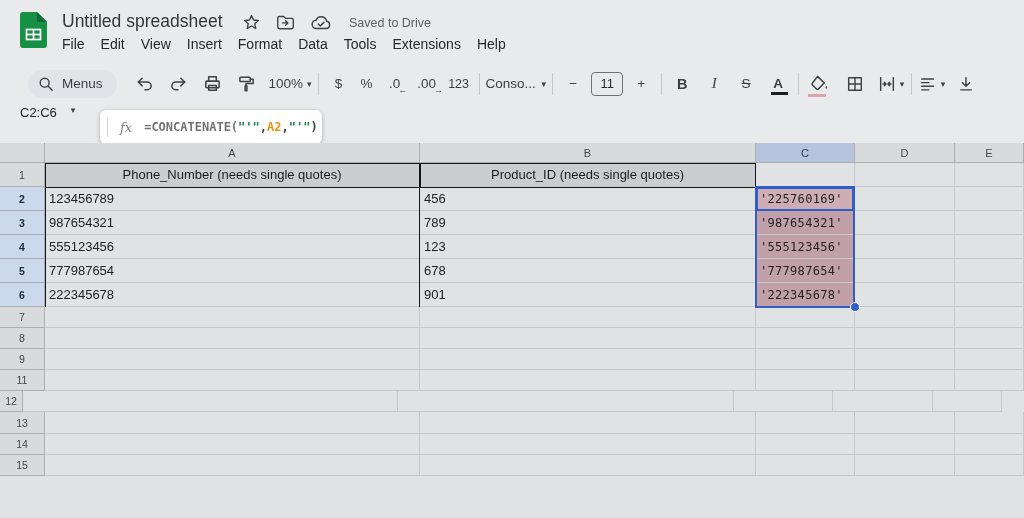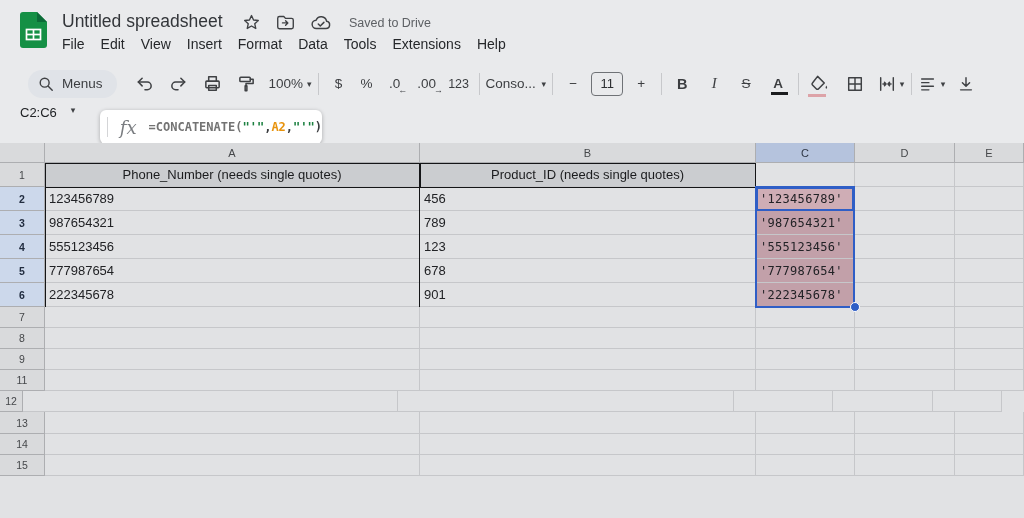--- a/index.html
+++ b/index.html
@@ -41,21 +41,21 @@
   .decwrap .arr{position:absolute;right:-7px;bottom:-4px;font-size:9px;color:#3c3e41;}
 
   
   .fbar{position:absolute;left:0;top:105px;width:1024px;height:38px;}
   .namebox{position:absolute;left:0;top:0;width:100px;height:38px;display:flex;align-items:flex-start;cursor:pointer;}
   .namebox .val{font-size:13px;color:#202225;margin-left:20px;}
   .namebox .caret{margin-left:14px;}
   .spot{position:absolute;left:100px;top:5px;width:222px;height:34px;background:#ffffff;
         border-radius:6px;box-shadow:0 1px 4px rgba(0,0,0,.28);display:flex;align-items:center;}
   .spot .vd{width:1px;height:20px;background:#d4d5d7;margin-left:7px;}
-  .fx{font-family:"DejaVu Serif",serif;font-style:italic;font-size:18px;color:#7a7d81;margin:0 12px 0 12px;}
+  .fx{font-family:"DejaVu Serif",serif;font-style:italic;font-size:13px;color:#7a7d81;margin:0 12px 0 12px;}
   .formula{font-family:"DejaVu Sans Mono",monospace;font-size:12px;font-weight:600;white-space:pre;}
 
   
   .grid{position:absolute;left:0;top:143px;width:1024px;height:375px;background:#e1e2e4;}
   .g-row{display:flex;}
   .cell{box-sizing:border-box;border-right:1px solid #c6c7ca;border-bottom:1px solid #c6c7ca;
         font-size:13px;color:#212225;display:flex;align-items:center;overflow:hidden;background:#e1e2e4;}
   .hdr{background:#d9dadc;border-right:1px solid #adaeb1;border-bottom:1px solid #adaeb1;
        justify-content:center;font-size:11px;color:#45474a;cursor:pointer;}
   .hdr.selcol{background:#b5c3dd;color:#2f3745;}
@@ -263,21 +263,21 @@
         <div class="cell graycell" style="width: 375px; height: 24px;">Phone_Number (needs single quotes)</div>
         <div class="cell graycell" style="width: 336px; height: 24px;">Product_ID (needs single quotes)</div>
         <div class="cell txtcell" style="width: 99px; height: 24px;"></div>
         <div class="cell txtcell" style="width: 100px; height: 24px;"></div>
         <div class="cell txtcell" style="width: 69px; height: 24px;"></div>
       </div>
       <div class="g-row">
         <div class="cell rowhdr selrow" style="width: 45px; height: 24px;">2</div>
         <div class="cell txtcell" style="width: 375px; height: 24px;">123456789</div>
         <div class="cell txtcell" style="width: 336px; height: 24px;">456</div>
-        <div class="cell ccell active" style="width: 99px; height: 24px;">'123456789'</div>
+        <div class="cell ccell active" style="width: 99px; height: 24px;">'225760169'</div>
         <div class="cell txtcell" style="width: 100px; height: 24px;"></div>
         <div class="cell txtcell" style="width: 69px; height: 24px;"></div>
       </div>
       <div class="g-row">
         <div class="cell rowhdr selrow" style="width: 45px; height: 24px;">3</div>
         <div class="cell txtcell" style="width: 375px; height: 24px;">987654321</div>
         <div class="cell txtcell" style="width: 336px; height: 24px;">789</div>
         <div class="cell ccell" style="width: 99px; height: 24px;">'987654321'</div>
         <div class="cell txtcell" style="width: 100px; height: 24px;"></div>
         <div class="cell txtcell" style="width: 69px; height: 24px;"></div>

